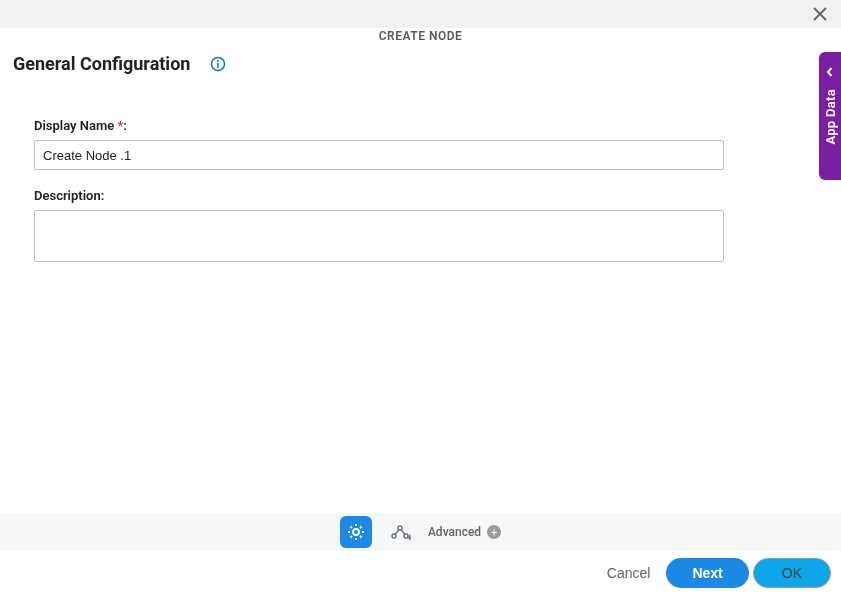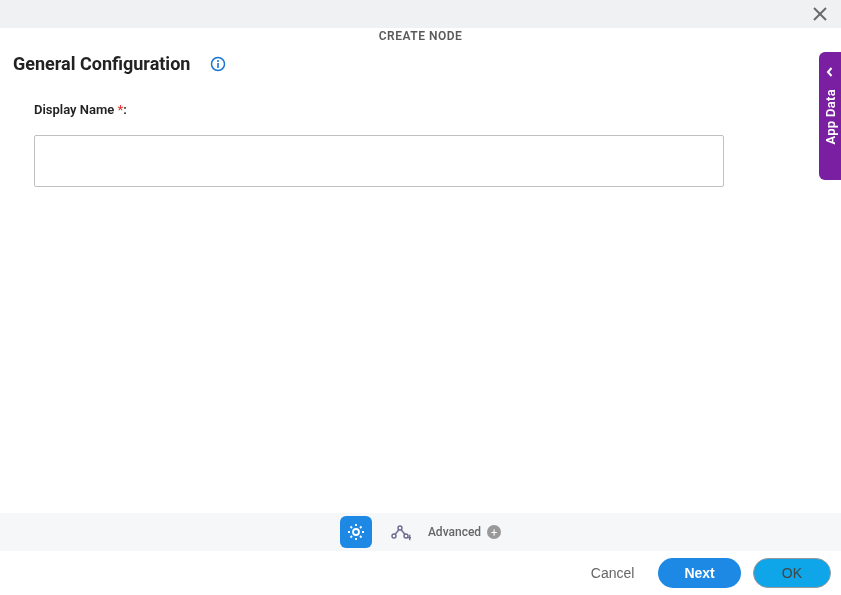--- a/index.html
+++ b/index.html
@@ -43,21 +43,21 @@
       justify-content: center;
       color: #6a6a6a;
     }
     .content {
       padding: 25px 13px 0 13px;
     }
     .section-title {
       display: flex;
       align-items: center;
       gap: 20px;
-      margin-bottom: 28px;
+      margin-bottom: 44px;
     }
     .section-title h2 {
       font-size: 18px;
       font-weight: 700;
       color: #222;
     }
     .info-icon {
       width: 16px;
       height: 16px;
       color: #1976d2;
@@ -187,21 +187,21 @@
     .footer {
       position: absolute;
       bottom: 0;
       left: 0;
       right: 0;
       height: 44px;
       display: flex;
       align-items: center;
       justify-content: flex-end;
       padding-right: 10px;
-      gap: 12px;
+      gap: 4px;
     }
     .btn-text {
       background: none;
       border: none;
       color: #666;
       font-size: 14px;
       cursor: pointer;
       padding: 6px 12px;
     }
     .btn-primary {
@@ -247,23 +247,25 @@
         <circle cx="8" cy="5" r="1" fill="currentColor"></circle>
         <rect x="7.2" y="7" width="1.6" height="5" fill="currentColor"></rect>
       </svg>
     </span>
   </div>
 
   <div class="form-group">
     <label class="form-label">
       <span>Display Name</span> <span class="required">*</span><span>:</span>
     </label>
+    <input type="text" class="text-input" value="Create Node .1" style="">
   </div>
 
   <div class="form-group">
+    <label class="form-label">Description:</label>
     <textarea class="textarea-input" style=""></textarea>
   </div>
 </div>
 
 <div class="side-tab">
   <span class="side-tab-arrow">
     <svg width="10" height="10" viewBox="0 0 10 10">
       <path d="M6.5 1 L3 5 L6.5 9" stroke="currentColor" stroke-width="2" fill="none"></path>
     </svg>
   </span>

